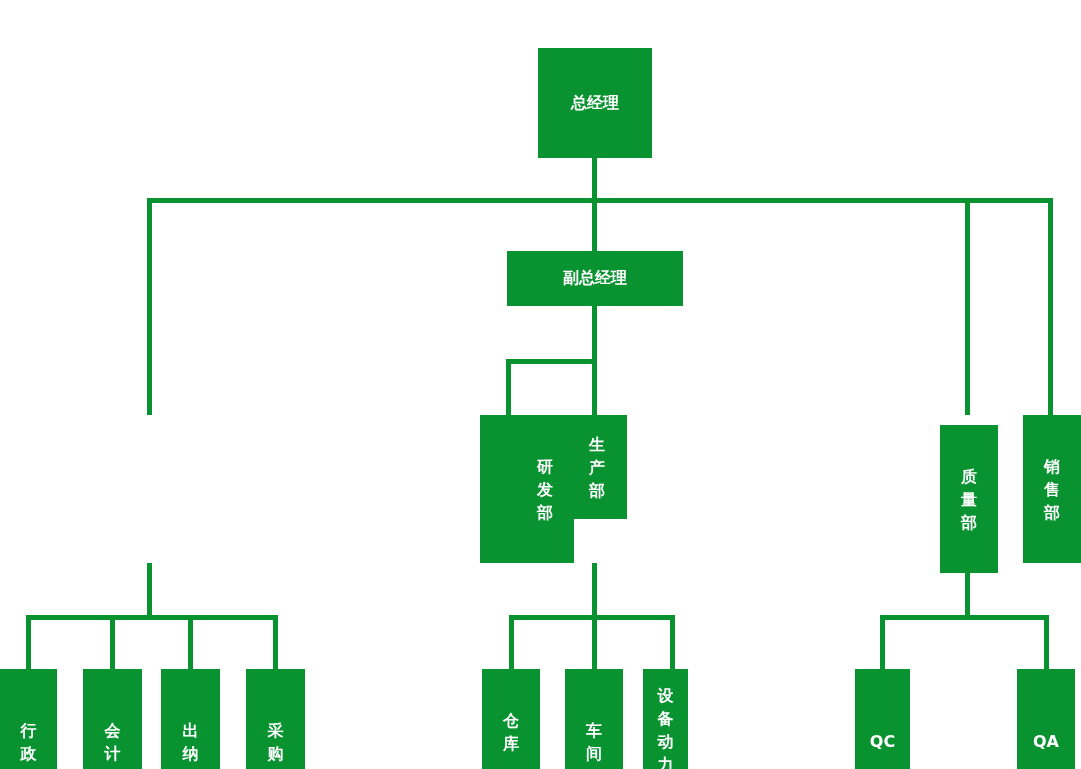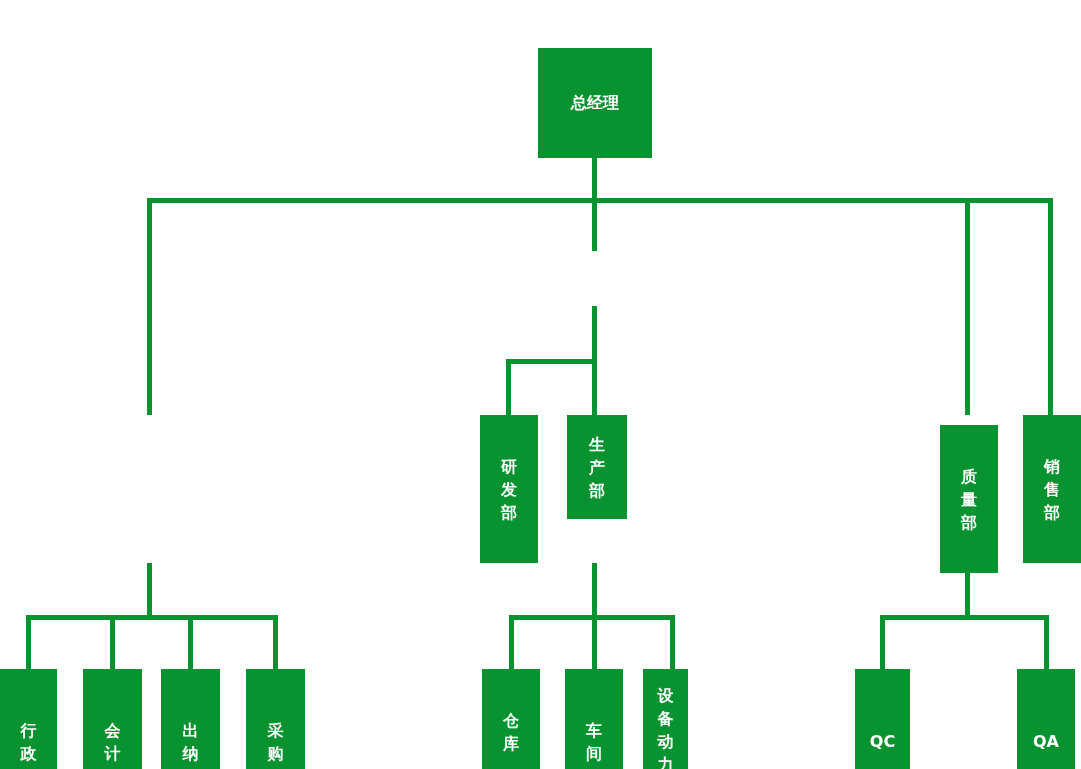--- a/index.html
+++ b/index.html
@@ -33,21 +33,21 @@
     width: 17px;
     word-break: break-all;
     line-height: 23px;
   }
   .ln { position: absolute; background: var(--connector); }
 
   
   .nd-gm        { left: 538px; top: 0;     width: 114px; height: 110px; }
   .nd-dgm       { left: 507px; top: 203px; width: 176px; height: 55px;  }
   .nd-xingcai   { left: 120px; top: 367px; width: 60px;  height: 148px; }
-  .nd-yanfa     { left: 480px; top: 367px; width: 58px;  height: 148px; }
+  .nd-yanfa     { left: 480px; top: 367px; width: 58px;  height: 148px; padding-left: 36px; }
   .nd-shengchan { left: 567px; top: 367px; width: 60px;  height: 104px; }
   .nd-zhiliang  { left: 940px; top: 377px; width: 58px;  height: 148px; }
   .nd-xiaoshou  { left: 1023px;top: 367px; width: 58px;  height: 148px; }
   .nd-xingzheng { left: 0;     top: 621px; width: 57px;  height: 145px; }
   .nd-kuaiji    { left: 83px;  top: 621px; width: 59px;  height: 145px; }
   .nd-chuna     { left: 161px; top: 621px; width: 59px;  height: 145px; }
   .nd-caigou    { left: 246px; top: 621px; width: 59px;  height: 145px; }
   .nd-cangku    { left: 482px; top: 621px; width: 58px;  height: 125px; }
   .nd-chejian   { left: 565px; top: 621px; width: 58px;  height: 145px; }
   .nd-shebei    { left: 643px; top: 621px; width: 45px;  height: 145px; }
@@ -79,20 +79,23 @@
   <div class="ln" style="left:592px;top:567px;width:5px;height:54px"></div>
   <div class="ln" style="left:670px;top:567px;width:5px;height:54px"></div>
   <div class="ln" style="left:965px;top:515px;width:5px;height:57px"></div>
   <div class="ln" style="left:880px;top:567px;width:169px;height:5px"></div>
   <div class="ln" style="left:880px;top:567px;width:5px;height:54px"></div>
   <div class="ln" style="left:1044px;top:567px;width:5px;height:54px"></div>
 
   <div class="node nd-gm">
     <span class="lbl">总经理</span>
   </div>
+  <div class="node nd-dgm">
+    <span class="lbl">副总经理</span>
+  </div>
   <div class="node nd-yanfa">
     <span class="lbl v">研发部</span>
   </div>
   <div class="node nd-shengchan">
     <span class="lbl v">生产部</span>
   </div>
   <div class="node nd-zhiliang">
     <span class="lbl v">质量部</span>
   </div>
   <div class="node nd-xiaoshou">

